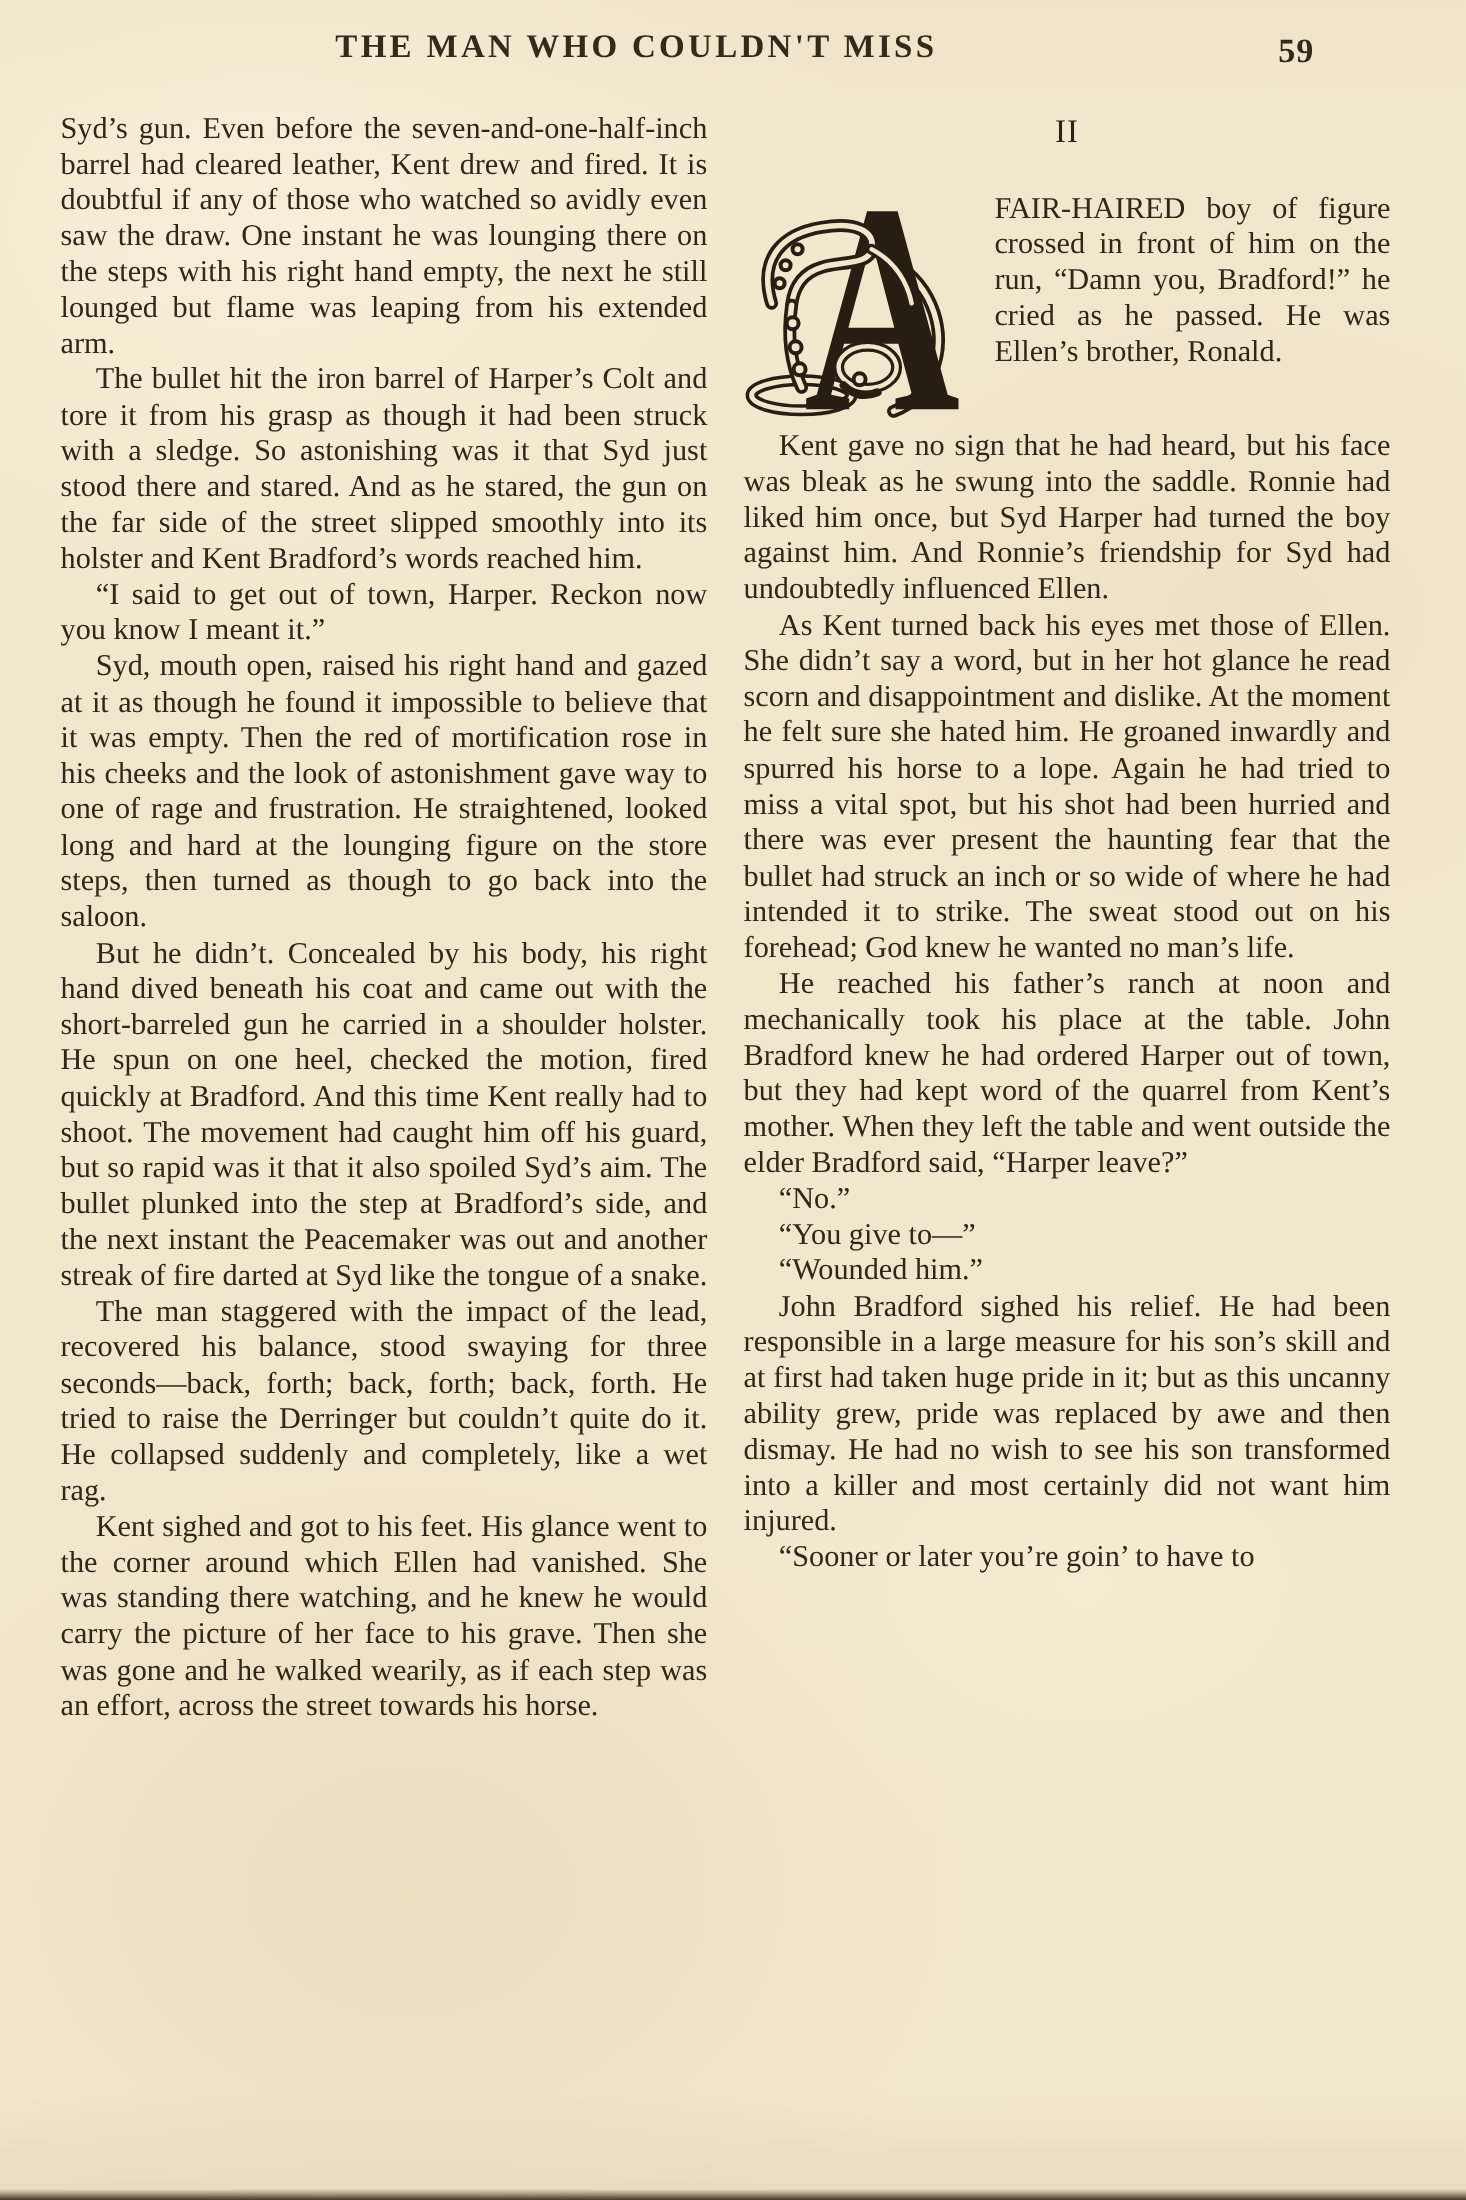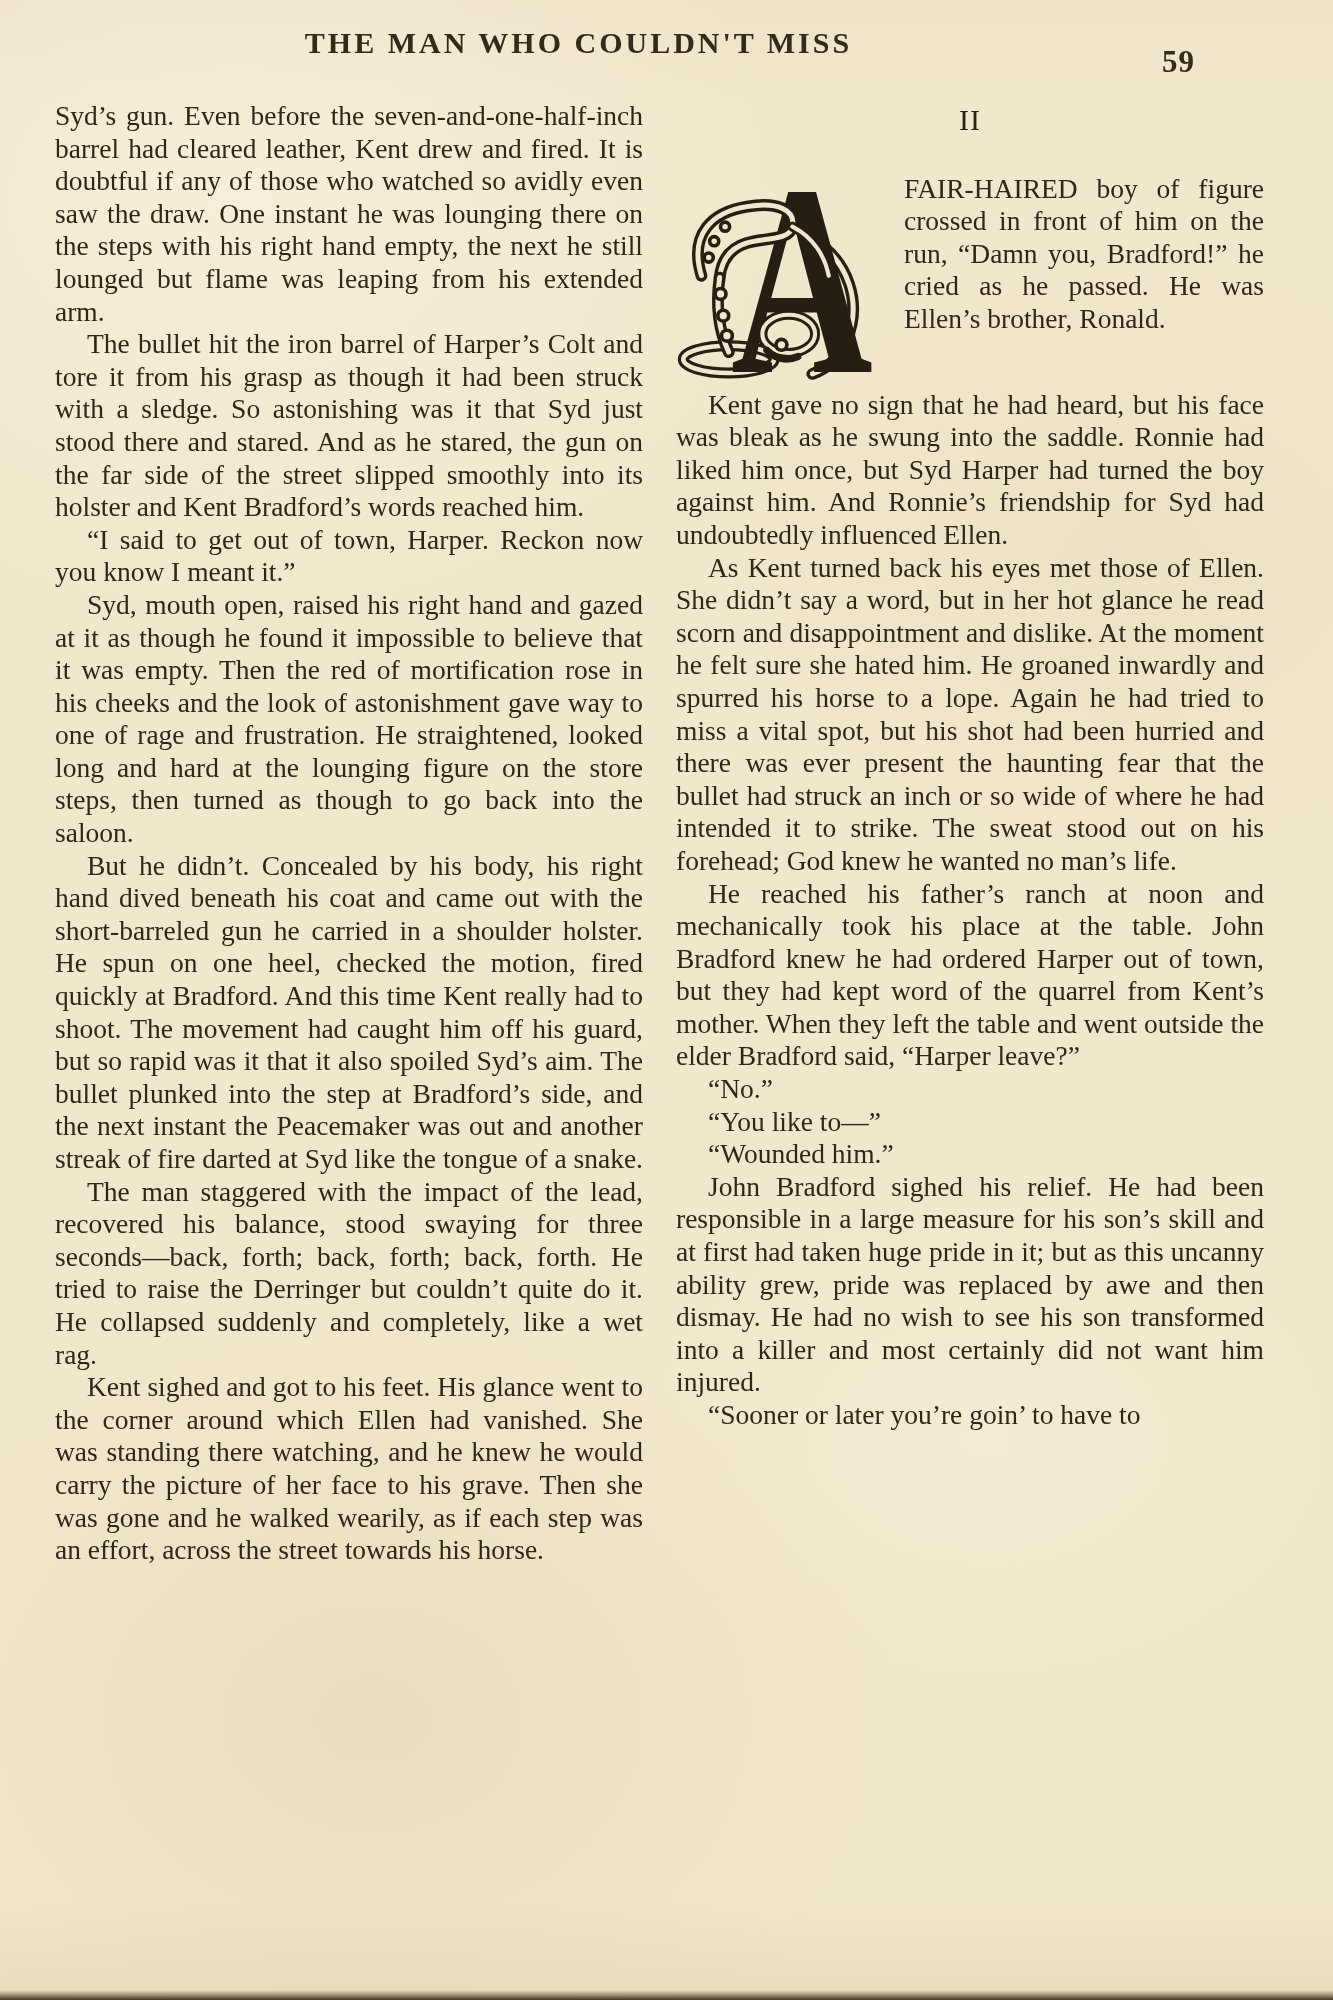--- a/index.html
+++ b/index.html
@@ -28,21 +28,21 @@
   }
   .running-head{
     position:absolute;top:26px;left:0;width:1247px;height:44px;
   }
   .head-title{
     position:absolute;left:0;right:90px;text-align:center;
     font-weight:bold;font-size:30px;letter-spacing:3px;color:#332a1c;
     white-space:nowrap;
   }
   .head-page-number{
-    position:absolute;right:52px;top:18px;
+    position:absolute;right:52px;top:2px;
     font-weight:bold;font-size:31px;letter-spacing:1px;color:#332a1c;
   }
   .col{
     position:absolute;top:100px;
     font-size:27.5px;line-height:32.6px;
     text-align:justify;
   }
   .col-left{left:55px;width:588px;}
   .col-right{left:676px;width:588px;}
   .p{margin:0;text-indent:32px;}
@@ -122,20 +122,20 @@
             <circle cx="116" cy="176" r="6"></circle>
           </g>
         </svg>
       </span><span>FAIR-HAIRED boy of figure crossed in front of him on the run, “Damn you, Bradford!” he cried as he passed.  He was Ellen’s brother, Ronald.</span>
     </p>
 
     <p class="p clear">Kent gave no sign that he had heard, but his face was bleak as he swung into the saddle.  Ronnie had liked him once, but Syd Harper had turned the boy against him.  And Ronnie’s friendship for Syd had undoubtedly influenced Ellen.</p>
     <p class="p">As Kent turned back his eyes met those of Ellen.  She didn’t say a word, but in her hot glance he read scorn and disappointment and dislike.  At the moment he felt sure she hated him.  He groaned inwardly and spurred his horse to a lope.  Again he had tried to miss a vital spot, but his shot had been hurried and there was ever present the haunting fear that the bullet had struck an inch or so wide of where he had intended it to strike.  The sweat stood out on his forehead; God knew he wanted no man’s life.</p>
     <p class="p">He reached his father’s ranch at noon and mechanically took his place at the table. John Bradford knew he had ordered Harper out of town, but they had kept word of the quarrel from Kent’s mother.  When they left the table and went outside the elder Bradford said, “Harper leave?”</p>
     <p class="p">“No.”</p>
-    <p class="p">“You like to—”</p>
+    <p class="p">“You give to—”</p>
     <p class="p">“Wounded him.”</p>
     <p class="p">John Bradford sighed his relief.  He had been responsible in a large measure for his son’s skill and at first had taken huge pride in it; but as this uncanny ability grew, pride was replaced by awe and then dismay.  He had no wish to see his son transformed into a killer and most certainly did not want him injured.</p>
     <p class="p">“Sooner or later you’re goin’ to have to</p>
   </div>
 
   <div class="bottom-edge"></div>
 </div>
 
 </body></html>

